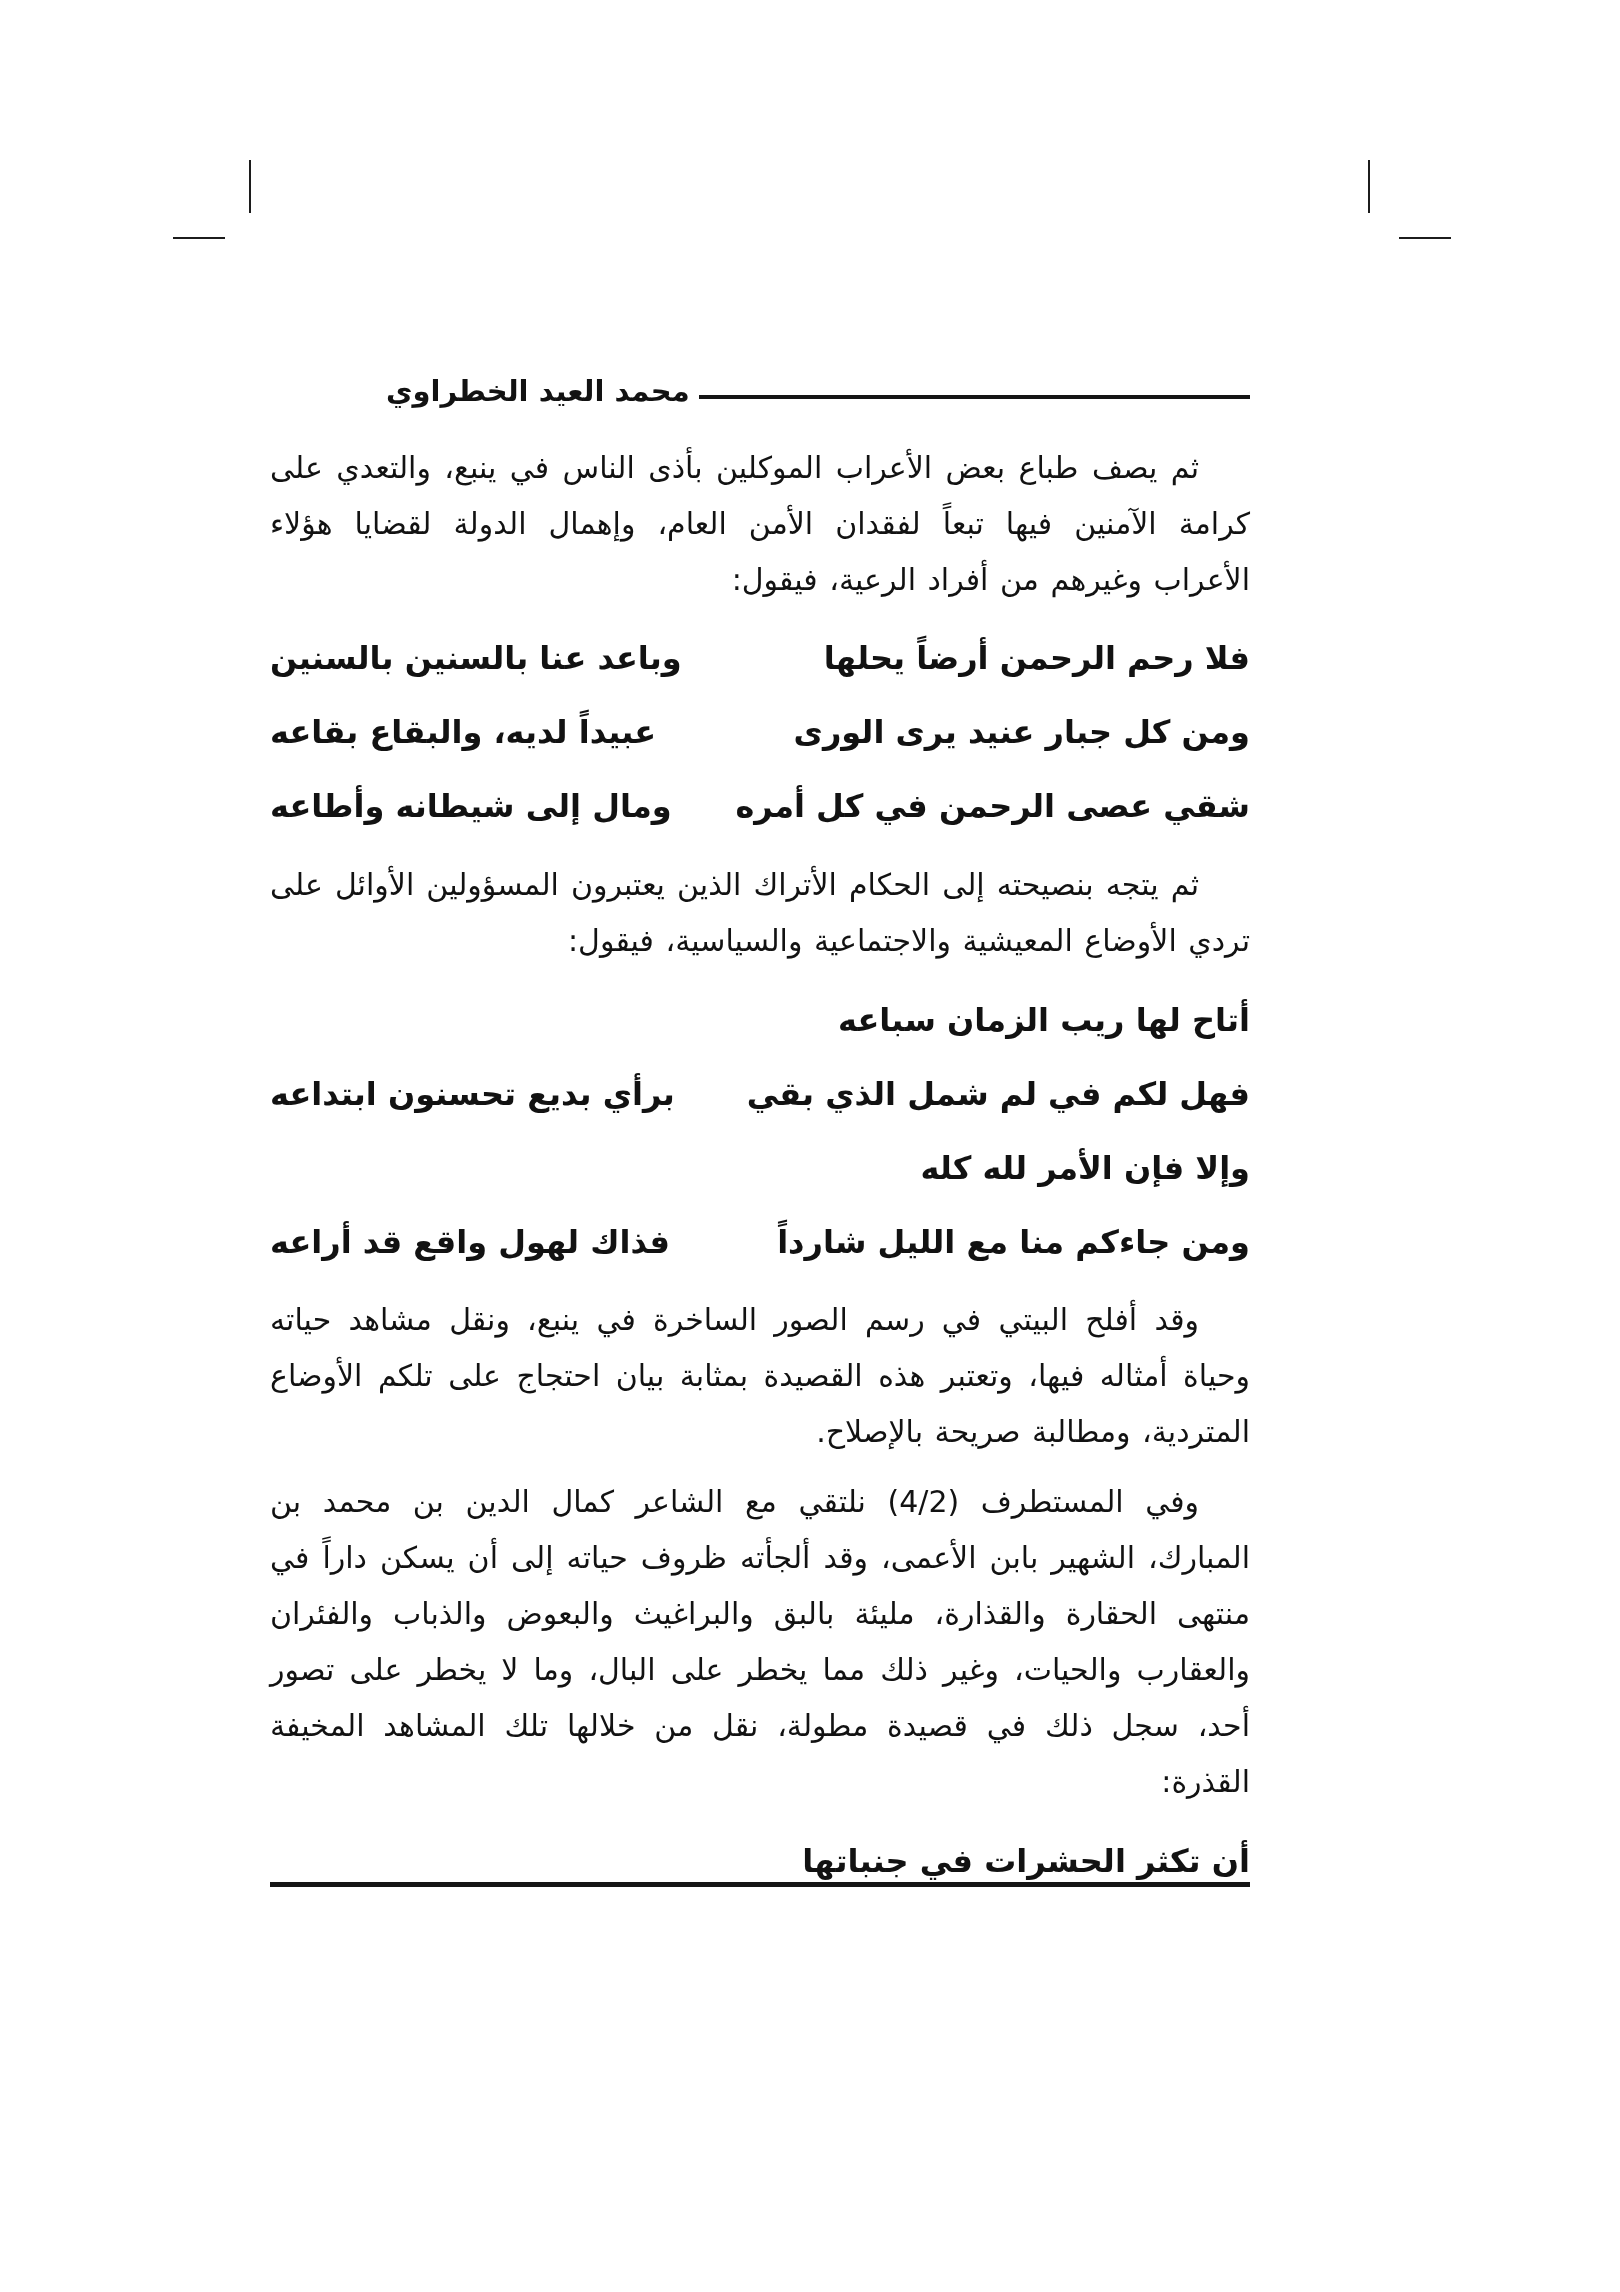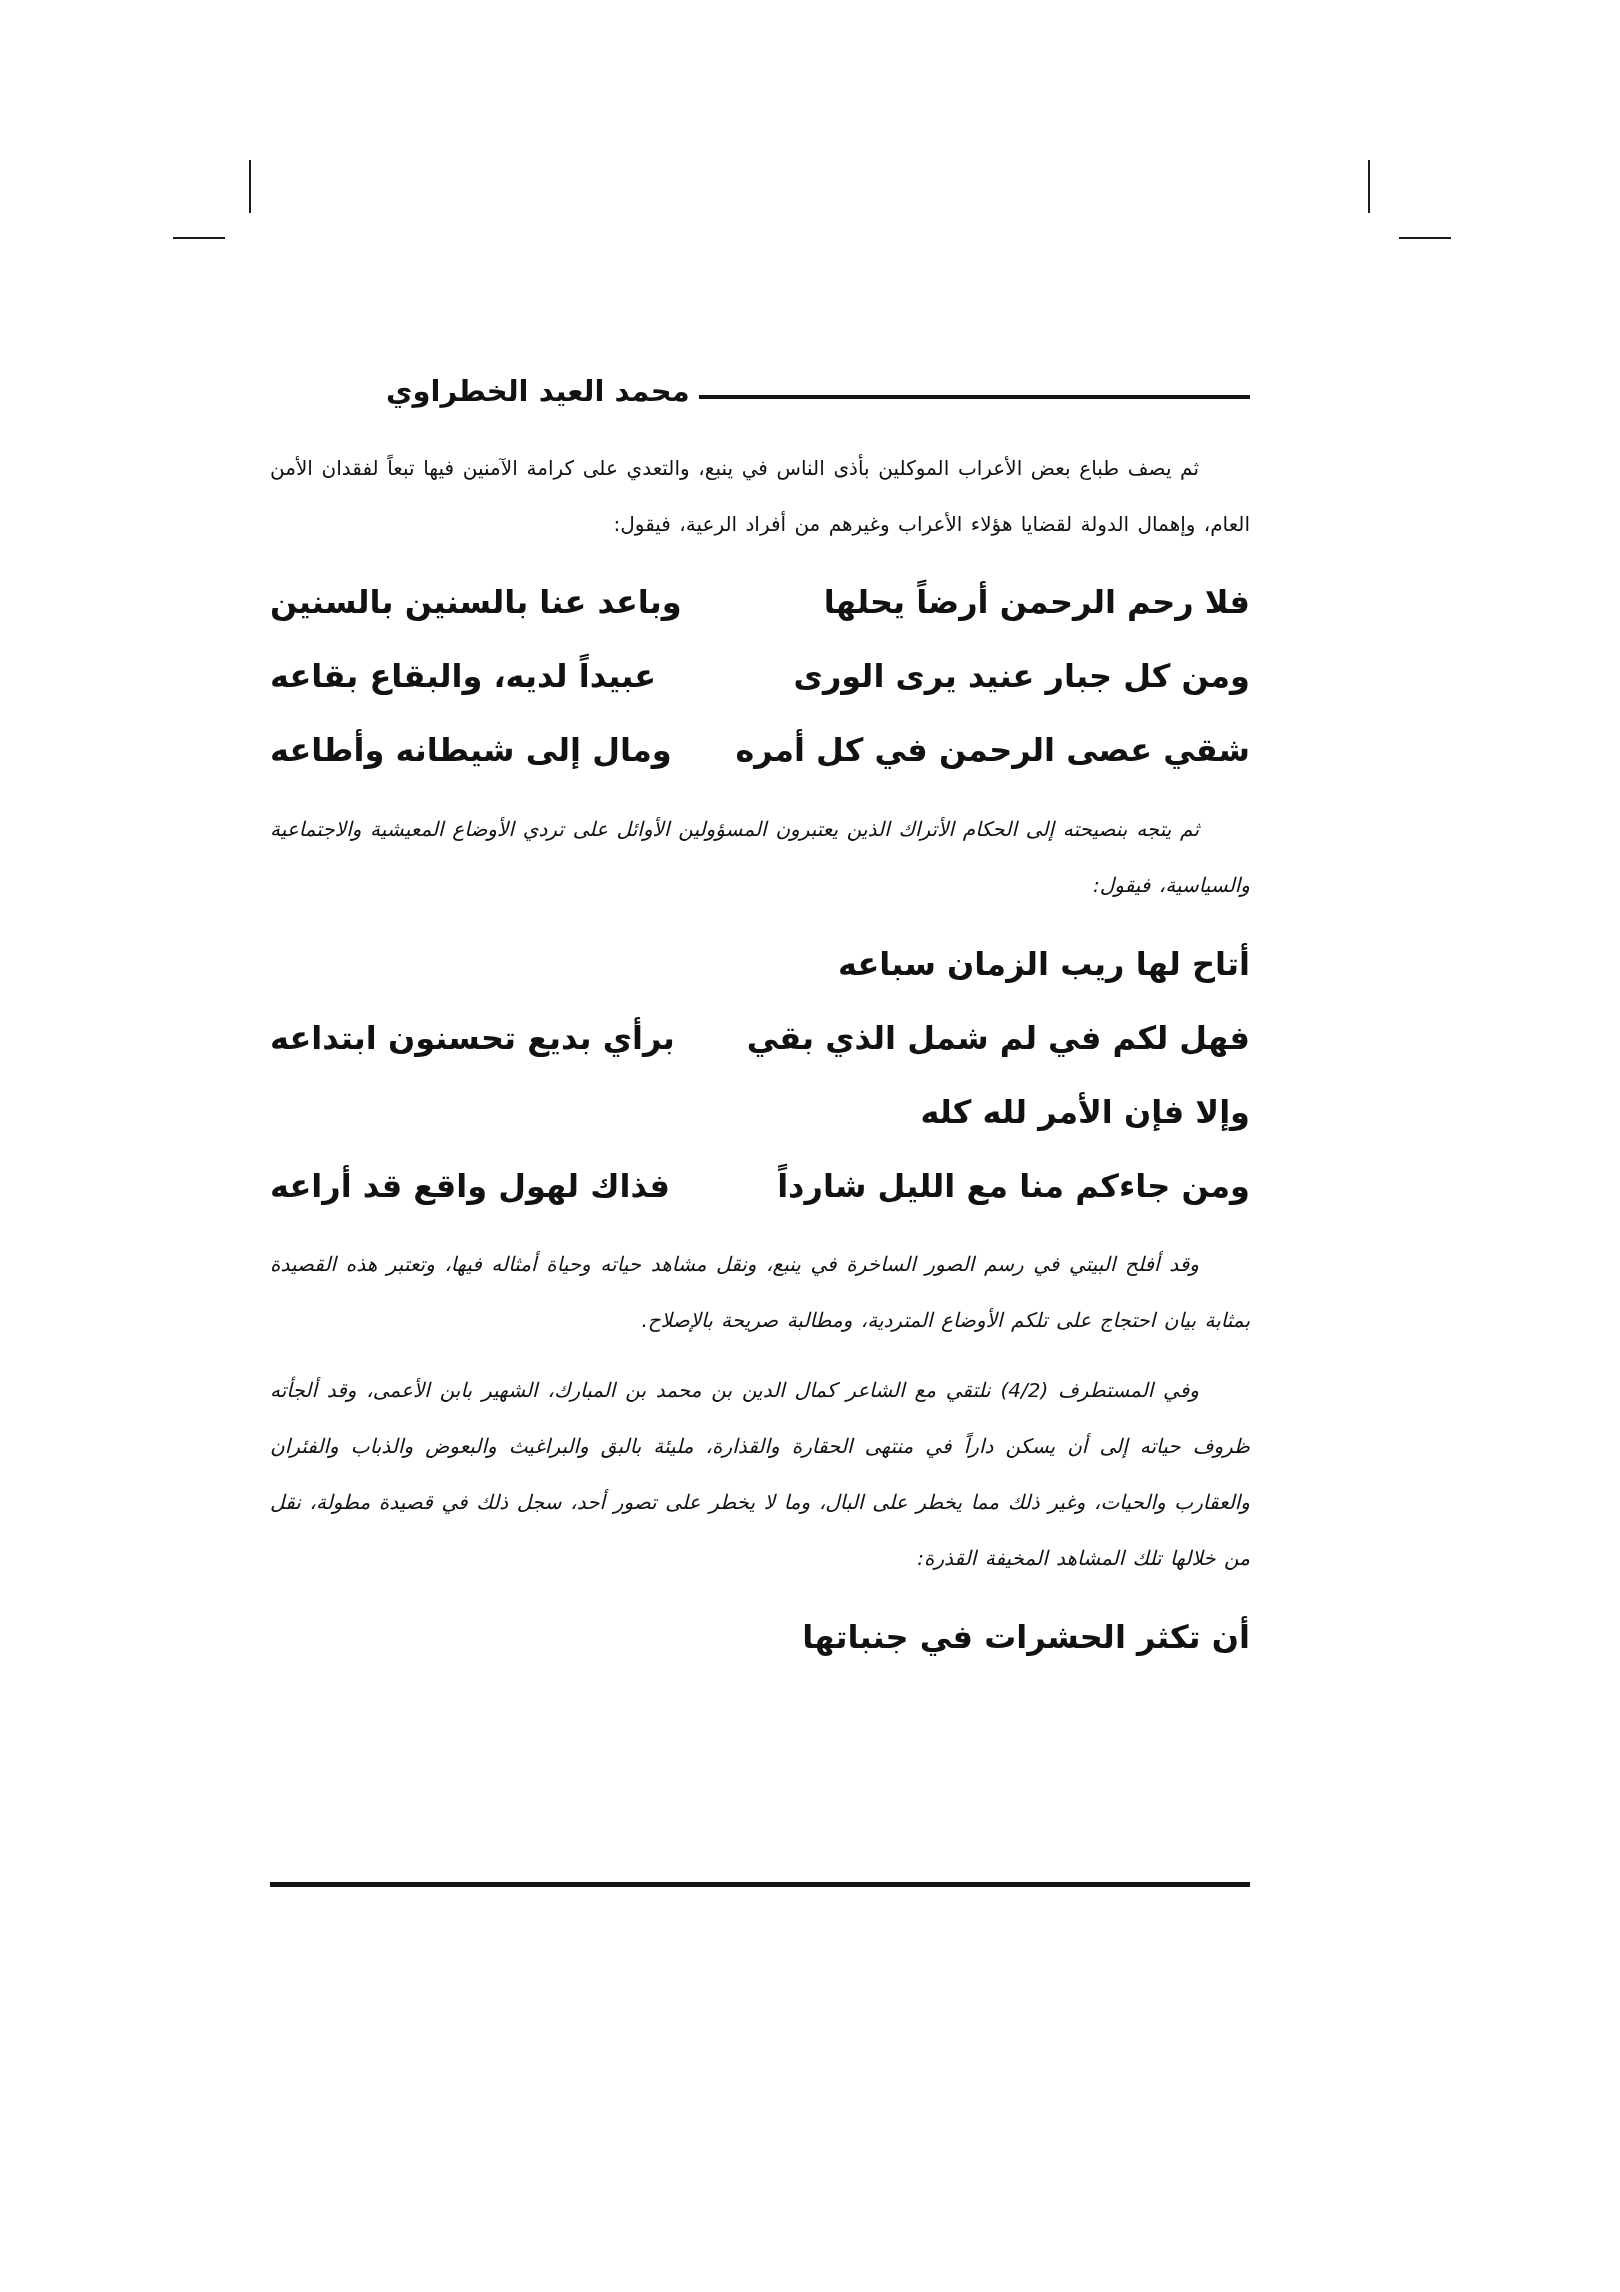--- a/index.html
+++ b/index.html
@@ -42,27 +42,27 @@
     flex:1;
     height:3.9px;
     background:#151515;
     margin-left:9.8px;
     margin-top:13.7px;
   }
 
   
   .body-par {
     margin:23.5px 0 0 0;
-    font-size:20px;
+    font-size:30px;
     line-height:56px;
     text-align:justify;
     text-indent:51px;
     word-spacing:2px;
   }
-  .body-par.tight { margin-top:13.7px;font-style:italic; }
+  .body-par.tight { margin-top:13.7px; }
 
   
   .poem { margin:13.7px 0 0 0; }
   .verse {
     display:flex;
     direction:rtl;
     justify-content:space-between;
     align-items:baseline;
     height:74px;
     font-size:32px;

